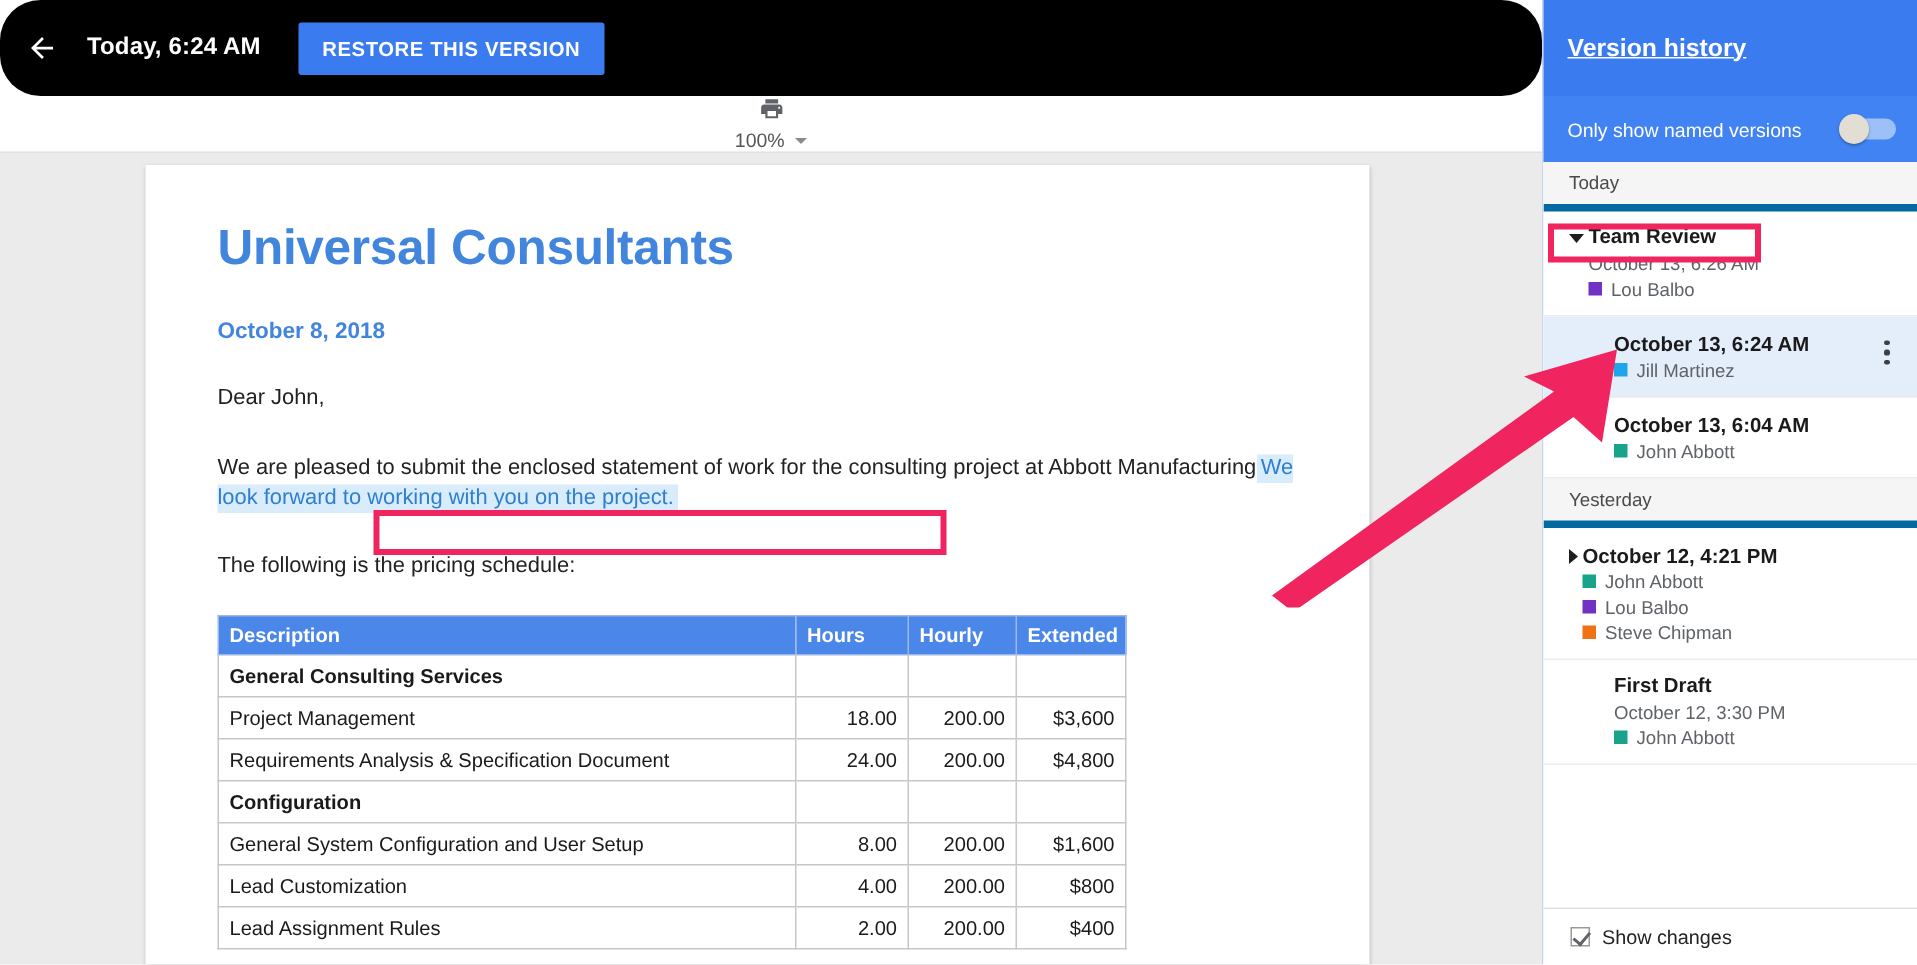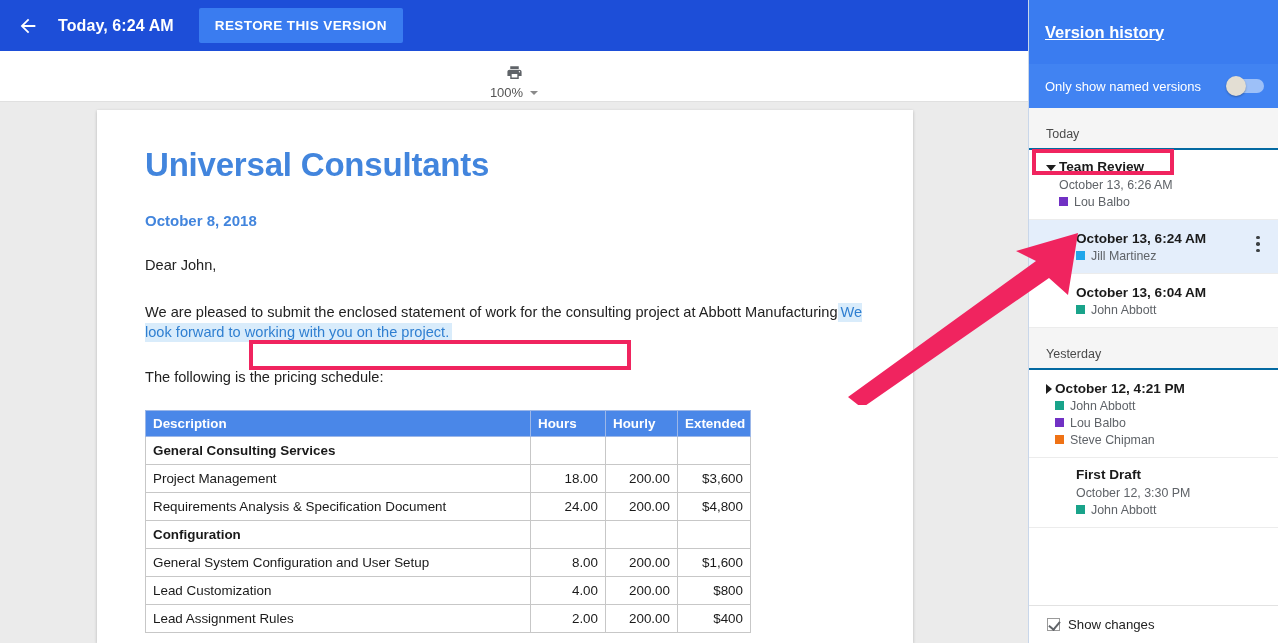--- a/index.html
+++ b/index.html
@@ -7,22 +7,22 @@
     margin: 0; padding: 0;
     width: 1278px; height: 643px;
     overflow: hidden;
     font-family: "Liberation Sans", sans-serif;
     background: #ffffff;
   }
   #app { position: relative; width: 1278px; height: 643px; overflow: hidden; }
 
   
   .topbar {
-    position: absolute; left: 0; top: 0; width: 1028px; height: 51px;
-    background: #1d4ed8; display: flex; align-items: center;
+    position: absolute; left: 0; top: 0; width: 1028px; height: 64px;
+    background: #000000; display: flex; align-items: center; border-radius: 27px;
   }
   .back-btn {
     width: 56px; height: 64px; display: flex; align-items: center; justify-content: center;
     cursor: pointer;
   }
   .back-btn svg { display: block; }
   .doc-time {
     color: #ffffff; font-size: 16px; font-weight: bold; letter-spacing: .1px;
     margin-left: 2px; white-space: nowrap;
   }
@@ -131,21 +131,21 @@
     position: relative; width: 36px; height: 14px; border-radius: 8px;
     background: #9dc0f8;
   }
   .switch .knob {
     position: absolute; left: -2px; top: -3px; width: 20px; height: 20px;
     border-radius: 50%; background: #e3ded3; box-shadow: 0 1px 2px rgba(0,0,0,.3);
   }
   .sb-list { flex: 1; overflow: hidden; background: #ffffff; }
   .sb-group-label {
     background: #f5f5f5; color: #4a4a4a; font-size: 12.5px;
-    padding: 19px 0 7px 17px; border-bottom: 2px solid #0369a1;
+    padding: 7px 0 7px 17px; border-bottom: 5px solid #0369a1;
   }
   .ver {
     position: relative; padding: 9px 14px 10px 17px;
     border-bottom: 1px solid #ececec; cursor: pointer;
   }
   .ver.selected { background: #e4eefb; }
   .ver .row1 { display: flex; align-items: flex-start; }
   .tri {
     width: 12px; margin-right: 3px; margin-top: 5px; flex-shrink: 0;
   }

